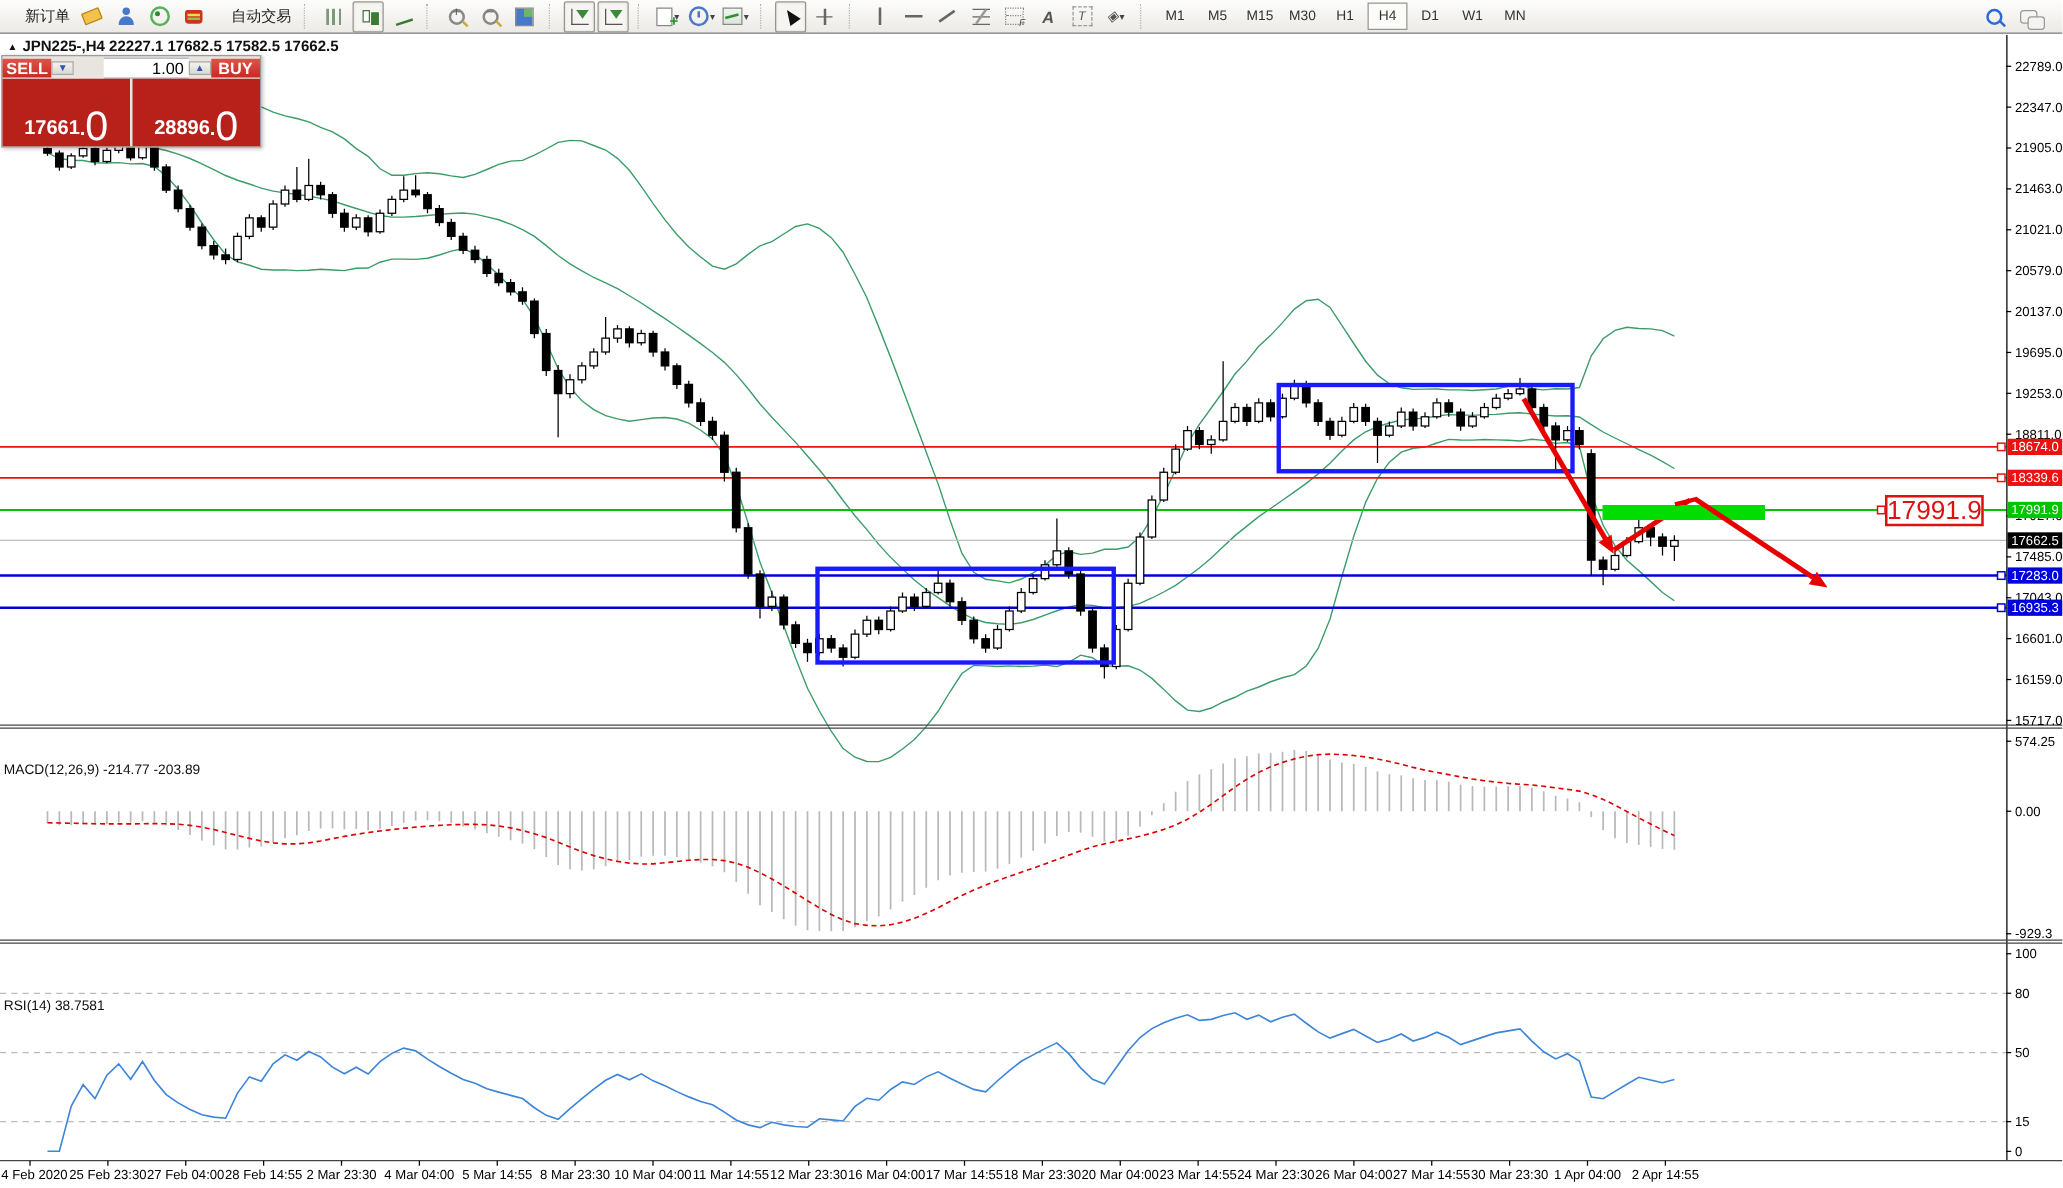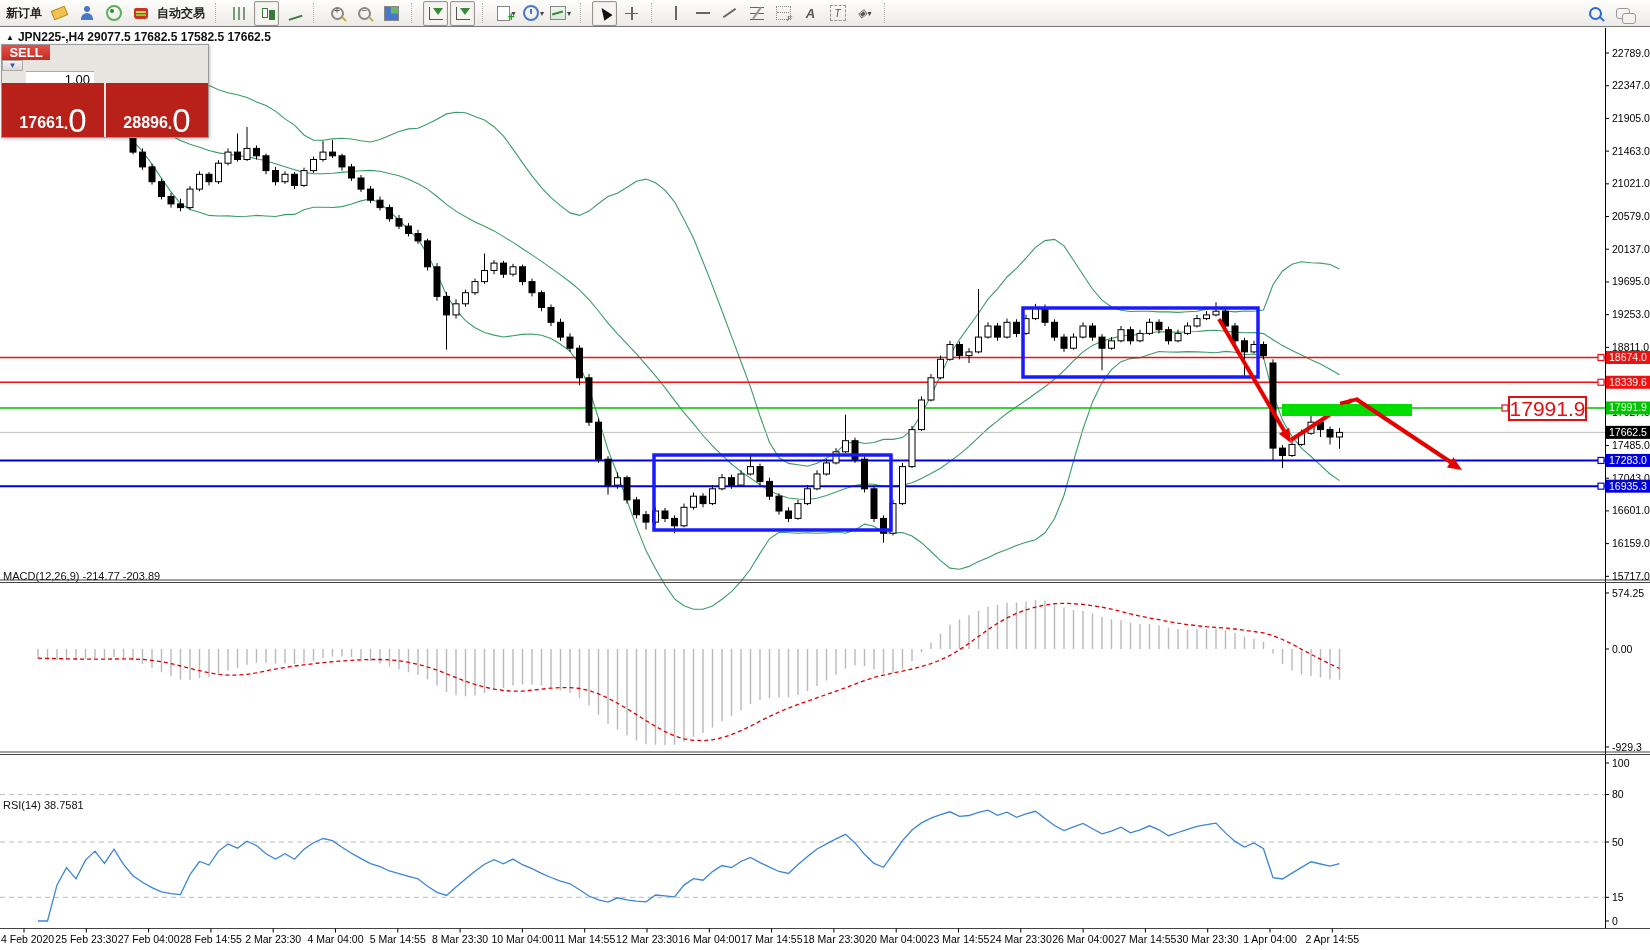--- a/index.html
+++ b/index.html
@@ -7,21 +7,21 @@
        font-family:"Liberation Sans",sans-serif;-webkit-font-smoothing:antialiased;}
   svg text{font-family:"Liberation Sans",sans-serif;}
   
   .toolbar{position:absolute;top:0;left:0;width:1650px;height:27px;box-sizing:border-box;
     background:linear-gradient(#fdfdfc,#eceae6);border-bottom:1px solid #777;
     display:flex;align-items:center;padding:0 3px;z-index:40;font-size:12px;color:#222;}
   .tsep{width:6px;height:20px;border-left:1px dotted #b3b3b3;margin:0 4px 0 6px;}
   .tbtn{height:23px;min-width:23px;display:flex;align-items:center;justify-content:center;
     border:1px solid transparent;border-radius:2px;margin:0 1px;}
   .tbtn.sel{border:1px solid #98958f;background:#f6f5f2;box-shadow:inset 0 0 2px #d8d5cf;}
-  .tlabel{margin:0 4px 0 3px;white-space:nowrap;font-weight:bold;}
+  .tlabel{margin:0 4px 0 17px;white-space:nowrap;}
   .caret{font-size:8px;color:#444;margin-left:1px;}
   .tfgroup{display:flex;align-items:center;}
   .tf{min-width:22px;height:20px;padding:0 4px;display:flex;align-items:center;justify-content:center;
     font-size:11px;color:#333;border:1px solid transparent;margin:0 1px;}
   .tf.sel{border:1px solid #98958f;background:#fbfbfa;}
   .tright{margin-left:auto;display:flex;align-items:center;margin-right:4px;}
   
   .ic{display:inline-block;position:relative;}
   .ic-eraser{width:13px;height:8px;background:#f2c14e;border:1px solid #b8860b;transform:rotate(-22deg);border-radius:1px;}
   .ic-user{width:14px;height:14px;}
@@ -75,21 +75,21 @@
   .ic-search:after{content:"";position:absolute;left:8px;top:9px;width:6px;height:2px;background:#2a6ad8;transform:rotate(45deg);}
   .ic-chat{width:12px;height:9px;border:1.5px solid #999;border-radius:3px;}
   .ic-chat:after{content:"";position:absolute;left:5px;top:4px;width:12px;height:9px;border:1.5px solid #999;border-radius:3px;background:#f4f3f1;}
   
   .chart-title{position:absolute;left:6px;top:30px;z-index:20;font-size:12px;font-weight:bold;color:#111;
      display:flex;align-items:center;gap:4px;}
   .chart-title .tri{font-size:8px;}
   
   .trade{position:absolute;left:1px;top:44px;width:206px;z-index:30;border:1px solid #9a9a9a;background:#e8e5e1;
      box-shadow:1px 1px 3px rgba(0,0,0,.25);}
-  .trow1{display:flex;height:38px;align-items:flex-start;flex-direction:column;}
+  .trow1{display:flex;height:18px;align-items:center;}
   .tbtn-red{background:linear-gradient(#e25248,#c62b22);color:#fff;font-size:13px;font-weight:bold;
      display:flex;align-items:center;justify-content:center;}
   .sellbtn{width:48px;}
   .buybtn{width:48px;}
   .spin{width:19px;background:linear-gradient(#f4f2ef,#dcd9d4);border:1px solid #aaa;color:#3355bb;font-size:8px;
      display:flex;align-items:center;justify-content:center;}
   .vol{width:68px;border:1px solid #aaa;border-left:none;border-right:none;background:#fff;
      font-size:13px;text-align:right;padding:0 4px;box-sizing:border-box;font-family:"Liberation Sans",sans-serif;margin-left:24px;}
   .trow2{display:flex;height:54px;}
   .pp{flex:1;background:#b7211a;color:#fff;display:flex;align-items:flex-end;justify-content:center;
@@ -189,20 +189,31 @@
       <i class="ic ic-textA">A</i>
     </span>
   <span class="tbtn">
       <i class="ic ic-textT">T</i>
     </span>
   <span class="tbtn">
       <i class="ic ic-shapes">◈</i>
       <span class="caret">▾</span>
     </span>
   <span class="tsep"></span>
+  <span class="tfgroup">
+      <span class="tf">M1</span>
+      <span class="tf">M5</span>
+      <span class="tf">M15</span>
+      <span class="tf">M30</span>
+      <span class="tf">H1</span>
+      <span class="tf sel">H4</span>
+      <span class="tf">D1</span>
+      <span class="tf">W1</span>
+      <span class="tf">MN</span>
+    </span>
   <span class="tright">
     <span class="tbtn">
         <i class="ic ic-search"></i>
       </span>
     <span class="tbtn" style="margin-right:8px">
         <i class="ic ic-chat"></i>
       </span>
   </span>
 </div>
 
@@ -780,21 +791,21 @@
       <rect x="1598" y="354.51" width="6" height="6" fill="#fff" stroke="#ee1111" stroke-width="1.2"></rect>
       <rect x="1598" y="379.2556000000001" width="6" height="6" fill="#fff" stroke="#ee1111" stroke-width="1.2"></rect>
       <rect x="1502" y="404.98539999999986" width="6" height="6" fill="#fff" stroke="#dd1111" stroke-width="1.2"></rect>
       <rect x="1598" y="457.44399999999996" width="6" height="6" fill="#fff" stroke="#0000dd" stroke-width="1.2"></rect>
       <rect x="1598" y="483.1738" width="6" height="6" fill="#fff" stroke="#0000dd" stroke-width="1.2"></rect>
     </g>
 </svg>
 
 <div class="chart-title">
   <span class="tri">▲</span>
-  <span>JPN225-,H4  29077.5 17682.5 17582.5 17662.5</span>
+  <span>JPN225-,H4  22227.1 17682.5 17582.5 17662.5</span>
 </div>
 
 <div class="trade">
   <div class="trow1">
     <div class="tbtn-red sellbtn">SELL</div>
     <div class="spin">▼</div>
     <input class="vol" value="1.00" style="">
     <div class="spin">▲</div>
     <div class="tbtn-red buybtn">BUY</div>
   </div>
@@ -805,15 +816,15 @@
         <span class="pp-big">0</span>
     </div>
     <div class="pp">
       <span class="pp-main">28896</span>
         <span class="pp-dot">.</span>
         <span class="pp-big">0</span>
     </div>
   </div>
 </div>
 
-<div class="indlabel" style="left:3px;top:570px">MACD(12,26,9) -214.77 -203.89</div>
+<div class="indlabel" style="left:3px;top:610px">MACD(12,26,9) -214.77 -203.89</div>
 <div class="indlabel" style="left:3px;top:799px">RSI(14) 38.7581</div>
 <div class="bigprice">17991.9</div>
 
 </body></html>

